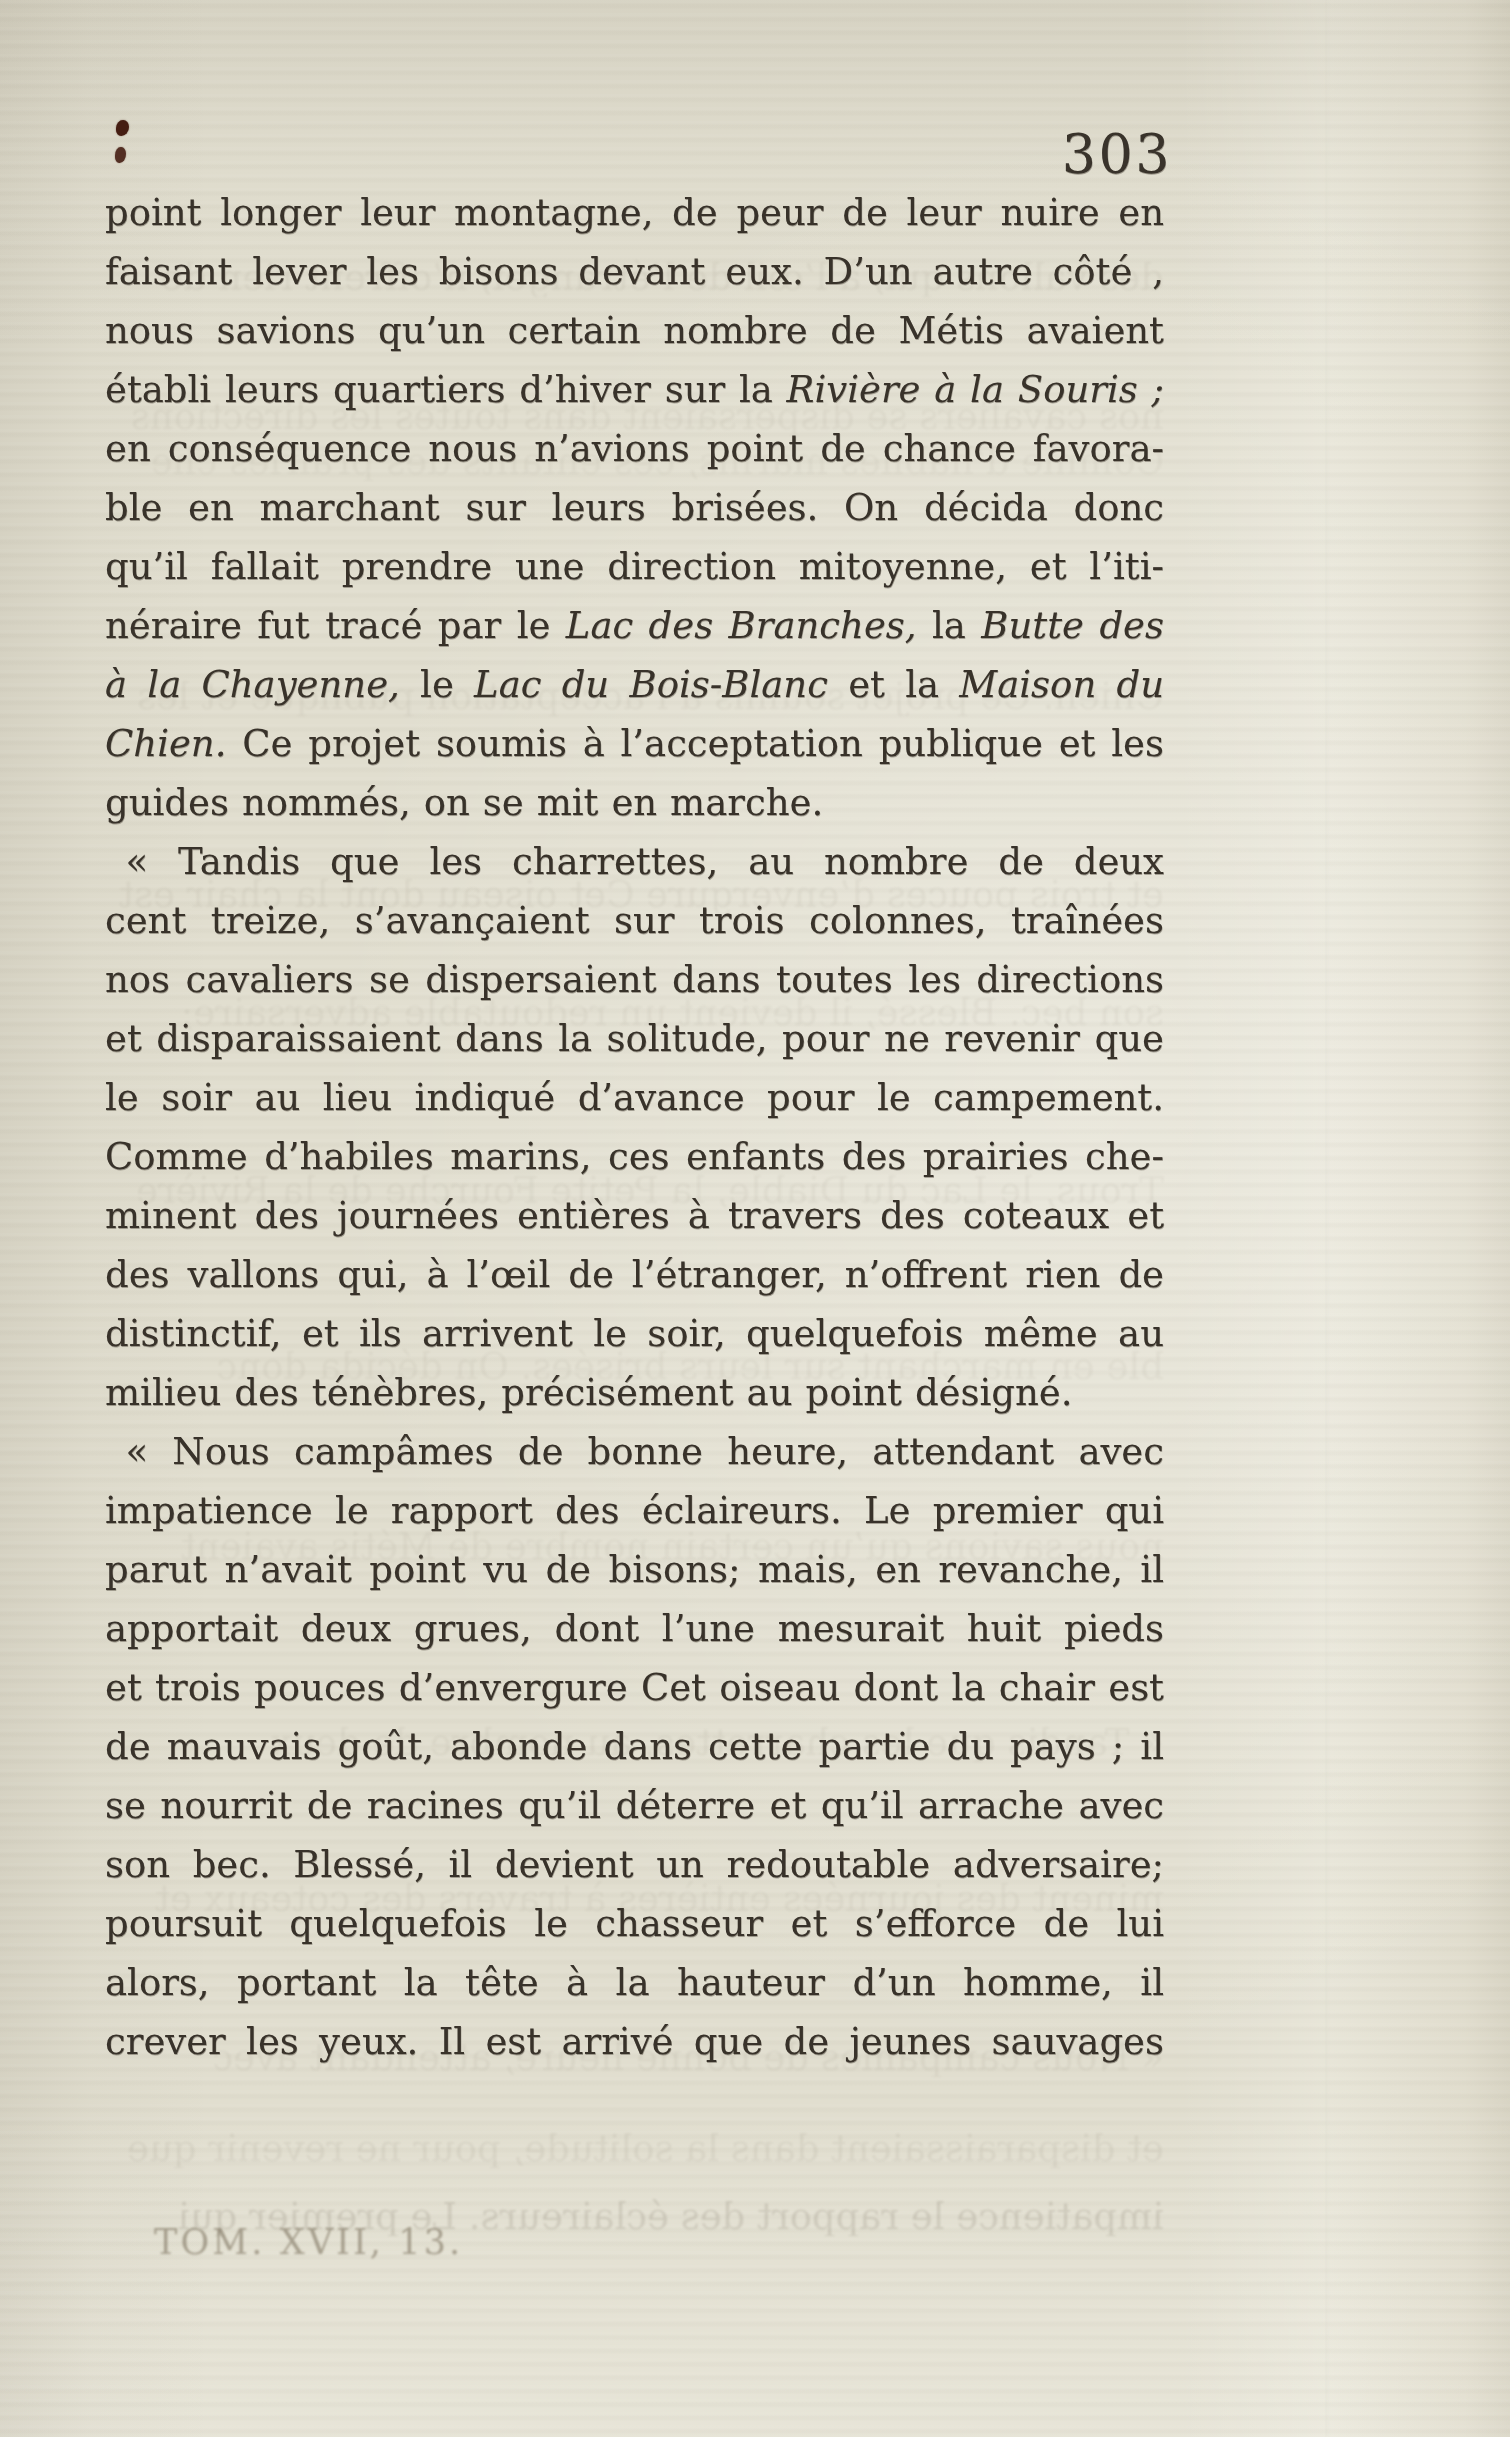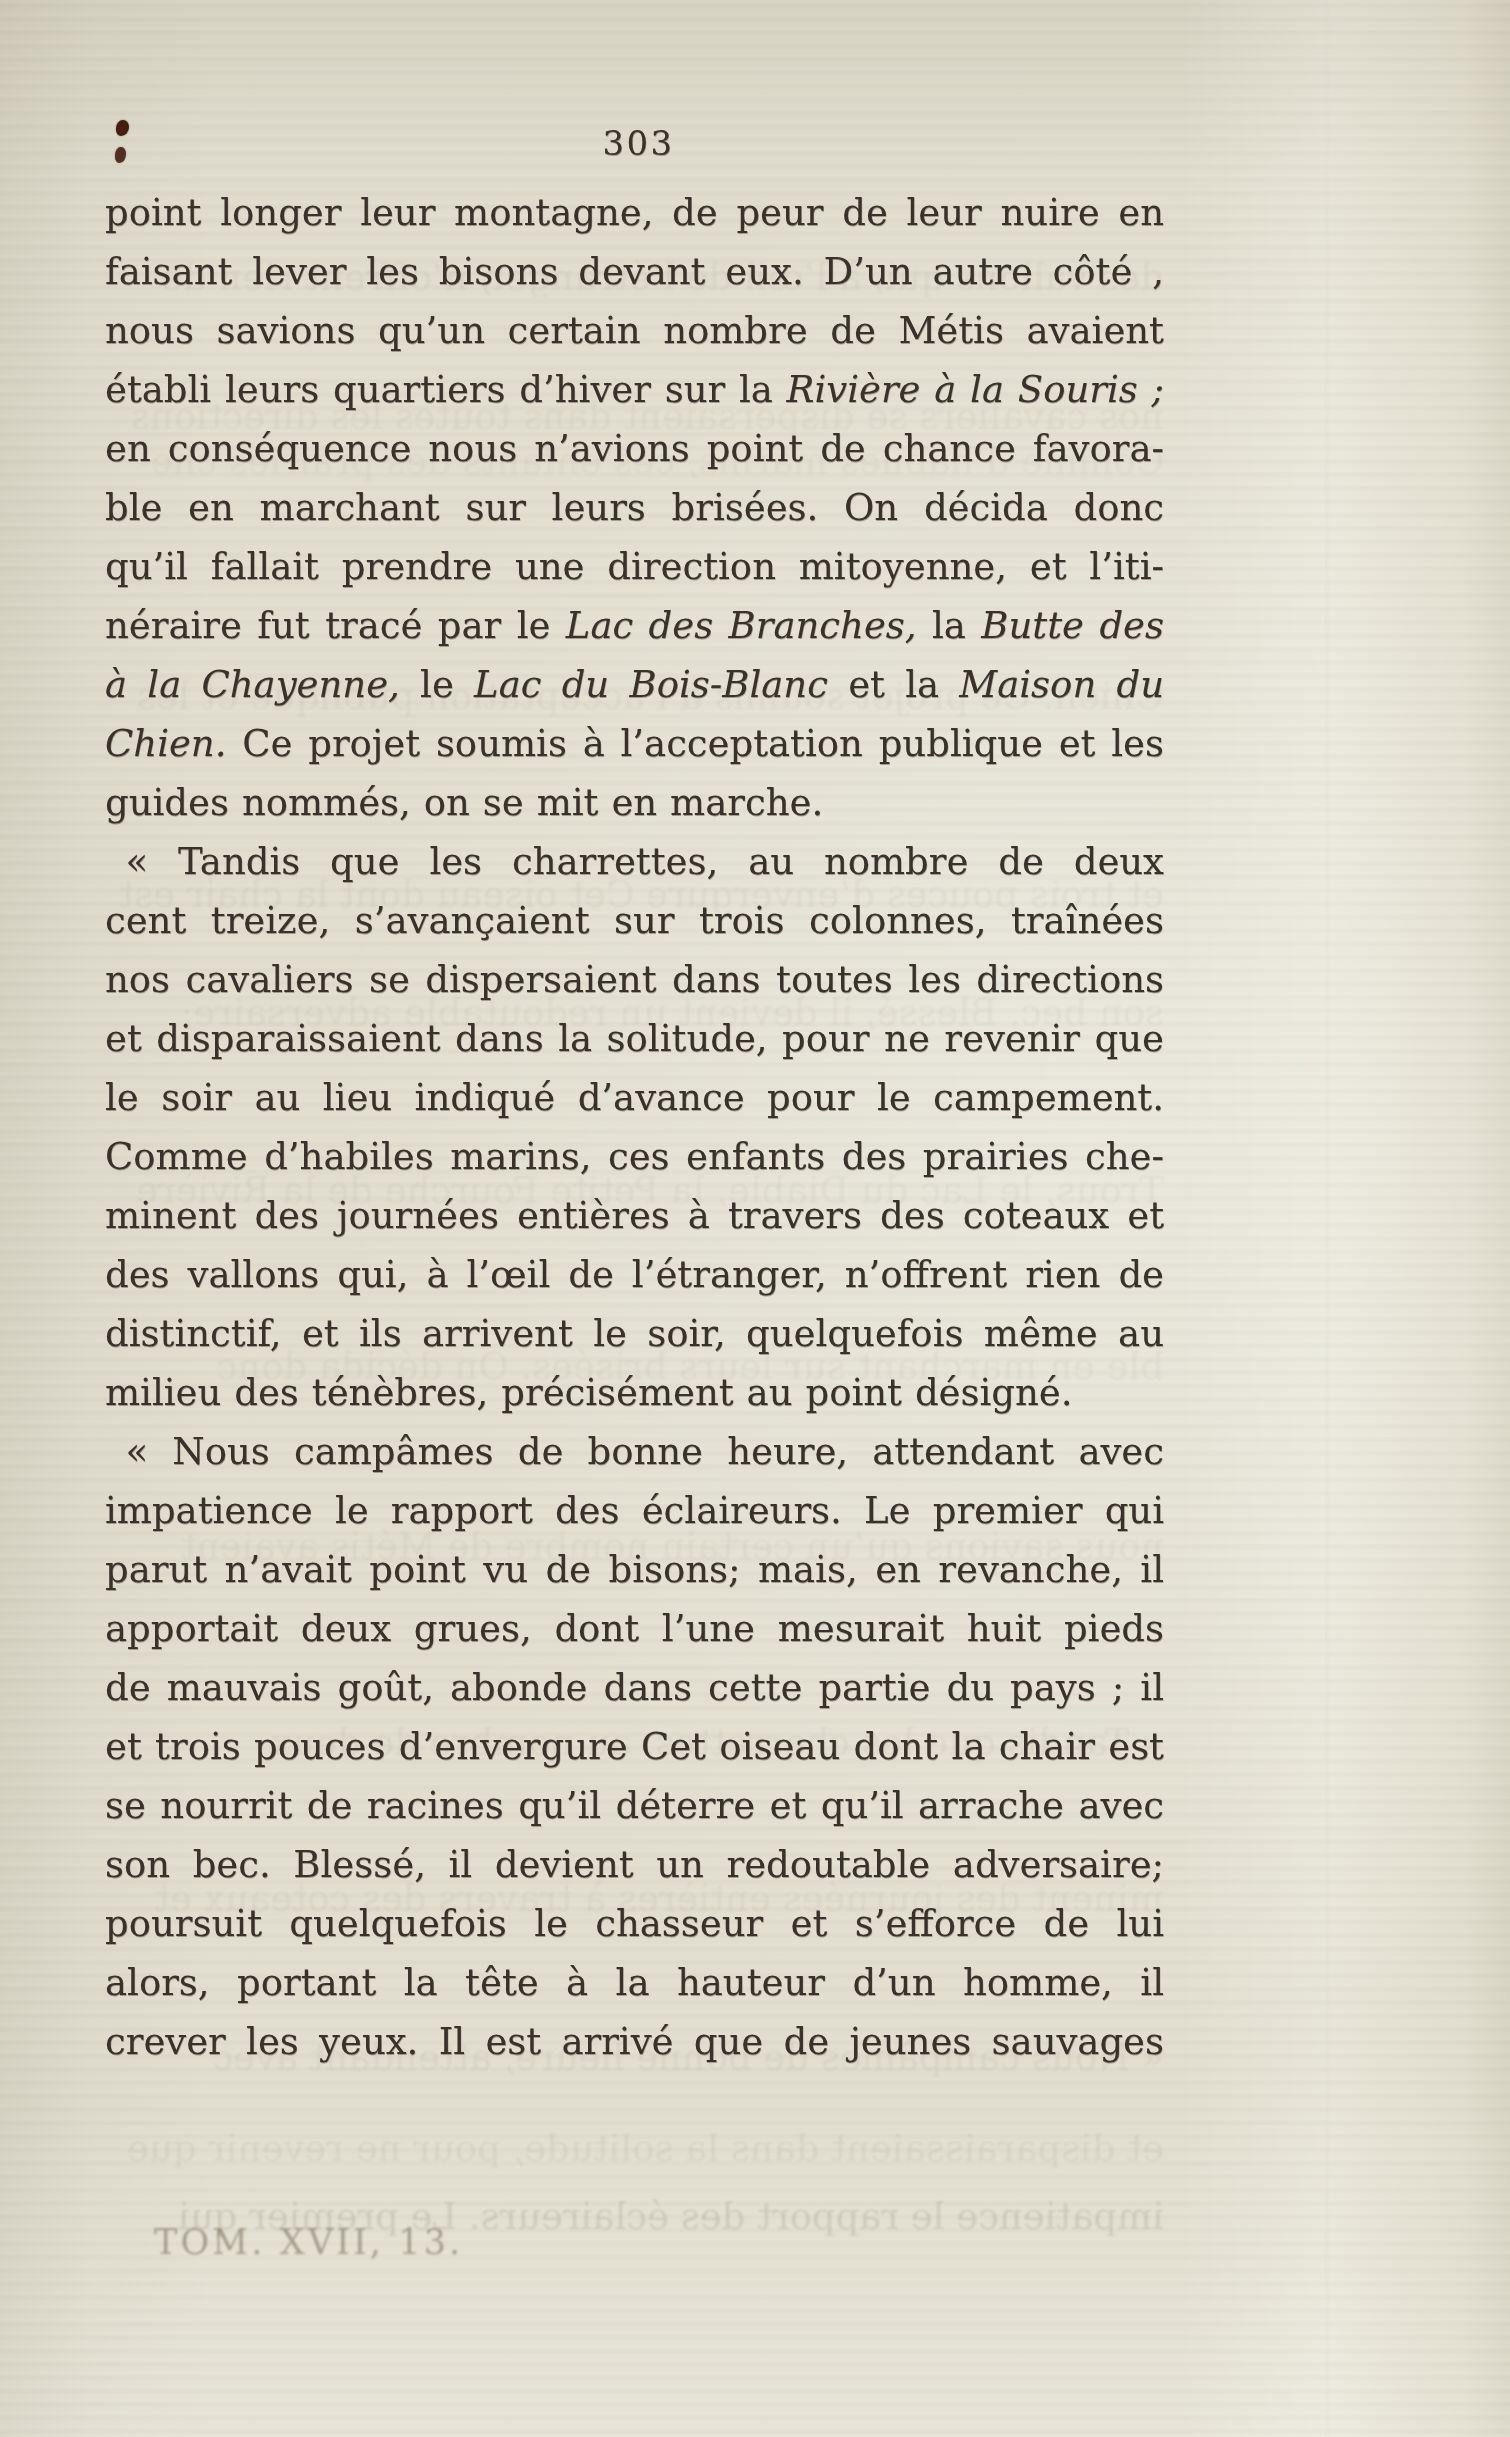--- a/index.html
+++ b/index.html
@@ -37,22 +37,22 @@
     left: 1326px;
     width: 2.4px;
     background: linear-gradient(to right, rgba(140,130,108,0.10), rgba(255,255,250,0.14));
     filter: blur(0.8px);
   }
   .page-number {
     position: absolute;
     left: 105px;
     top: 123px;
     width: 1067px;
-    text-align: center;
-    font-size: 34px;
+    text-align: right;
+    font-size: 54px;
     letter-spacing: 2.4px;
     color: #39332b;
     text-shadow: 0.5px 0.7px 0.6px rgba(58,50,40,0.40);
   }
   .text-block {
     position: absolute;
     left: 105px;
     top: 183px;
     width: 1059px;
     font-size: 37px;
@@ -135,22 +135,22 @@
       <div class="line"><span class="rm">le soir au lieu indiqué d’avance pour le campement.</span></div>
       <div class="line"><span class="rm">Comme d’habiles marins, ces enfants des prairies che-</span></div>
       <div class="line"><span class="rm">minent des journées entières à travers des coteaux et</span></div>
       <div class="line"><span class="rm">des vallons qui, à l’œil de l’étranger, n’offrent rien de</span></div>
       <div class="line"><span class="rm">distinctif, et ils arrivent le soir, quelquefois même au</span></div>
       <div class="line para-end"><span class="rm">milieu des ténèbres, précisément au point désigné.</span></div>
       <div class="line indent"><span class="rm">« Nous campâmes de bonne heure, attendant avec</span></div>
       <div class="line"><span class="rm">impatience le rapport des éclaireurs. Le premier qui</span></div>
       <div class="line"><span class="rm">parut n’avait point vu de bisons; mais, en revanche, il</span></div>
       <div class="line"><span class="rm">apportait deux grues, dont l’une mesurait huit pieds</span></div>
+      <div class="line"><span class="rm">et trois pouces d’envergure  Cet oiseau dont la chair est</span></div>
       <div class="line"><span class="rm">de mauvais goût, abonde dans cette partie du pays ; il</span></div>
-      <div class="line"><span class="rm">et trois pouces d’envergure  Cet oiseau dont la chair est</span></div>
       <div class="line"><span class="rm">se nourrit de racines qu’il déterre et qu’il arrache avec</span></div>
       <div class="line"><span class="rm">son bec. Blessé, il devient un redoutable adversaire;</span></div>
       <div class="line"><span class="rm">poursuit quelquefois le chasseur et s’efforce de lui</span></div>
       <div class="line"><span class="rm">alors, portant la tête à la hauteur d’un homme, il</span></div>
       <div class="line"><span class="rm">crever les yeux. Il est arrivé que de jeunes sauvages</span></div>
     </div>
 
   <div class="ghost-signature">TOM. XVII, 13.</div>
 <div class="ghost-line" style="top: 258px; opacity: 0.055;">des vallons qui, à l’œil de l’étranger, n’offrent rien de</div>
     <div class="ghost-line" style="top: 397px; opacity: 0.05;">nos cavaliers se dispersaient dans toutes les directions</div>

